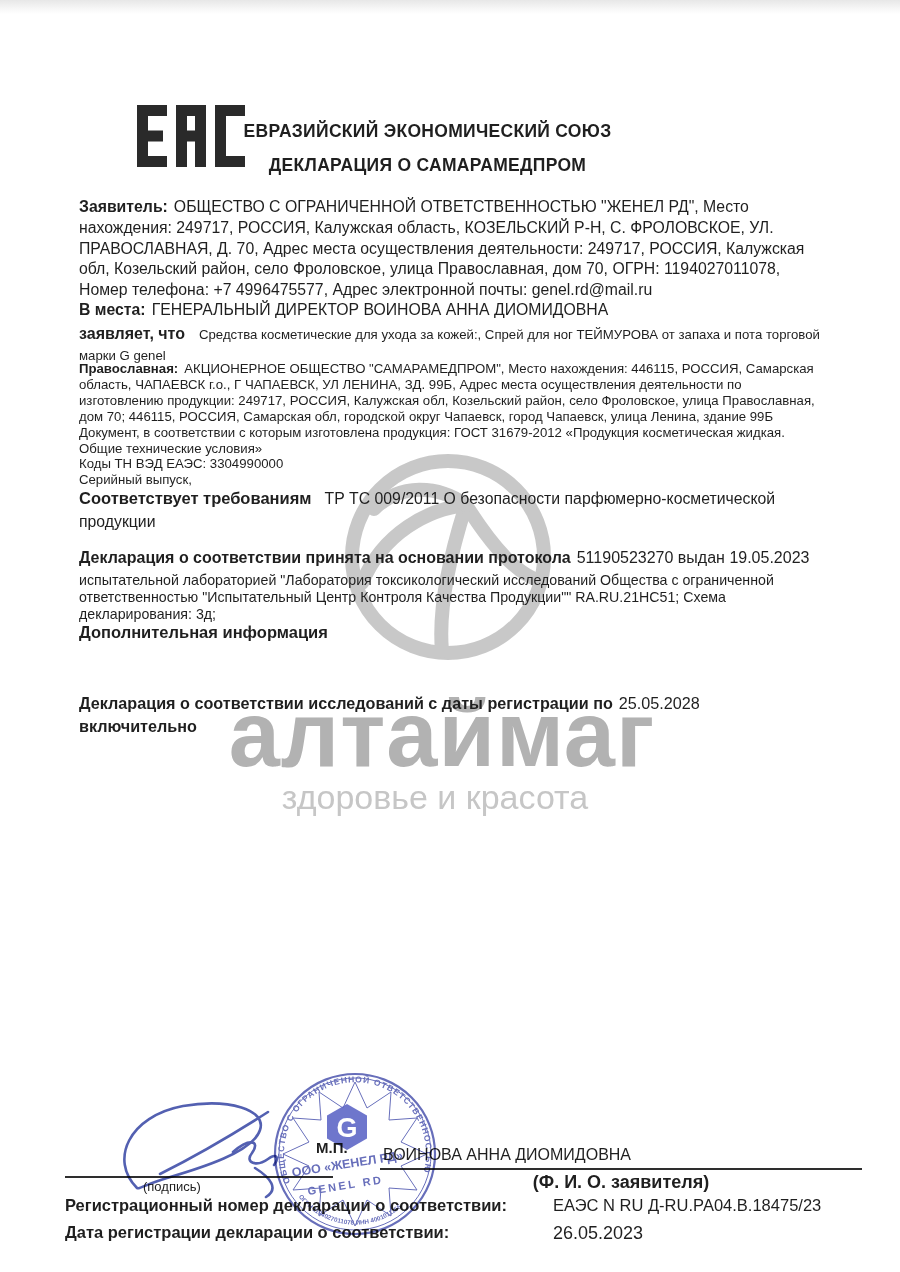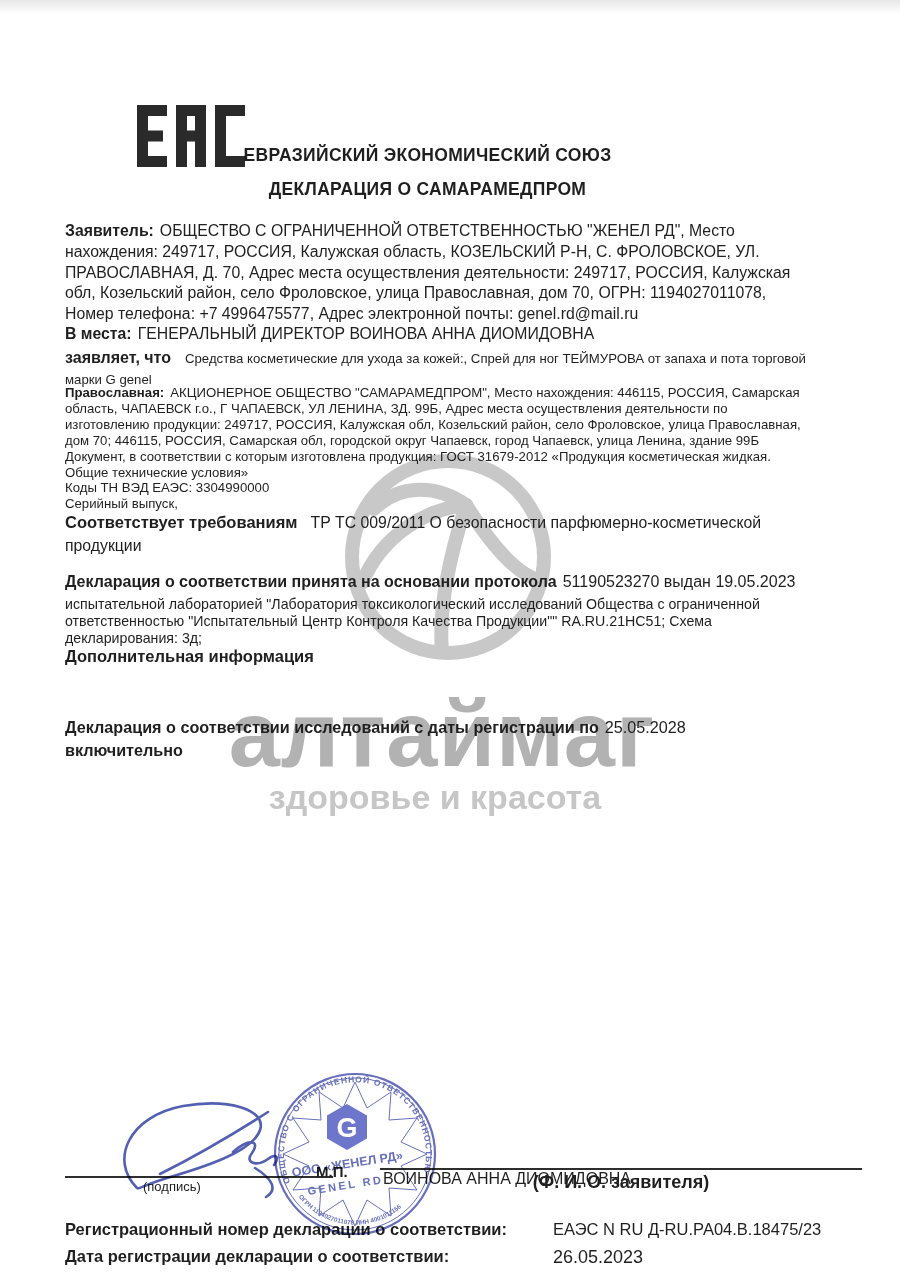--- a/index.html
+++ b/index.html
@@ -1,37 +1,37 @@
 <!DOCTYPE html>
 <html><head>
 <meta charset="utf-8">
 <style>
   html,body{margin:0;padding:0;}
   body{background:#ffffff;font-family:"Liberation Sans",sans-serif;color:#1f1f1f;}
   .page{position:relative;width:900px;height:1272px;background:#ffffff;overflow:hidden;}
   .abs{position:absolute;}
   .b{font-weight:bold;}
   .pre{white-space:pre-line;}
-  .sec{position:absolute;left:65px;width:792px;font-size:15.8px;line-height:20.8px;}
+  .sec{position:absolute;left:79px;width:792px;font-size:15.8px;line-height:20.8px;}
   .small{font-size:13.2px;line-height:15.9px;}
   .lbl{margin-right:6px;}
   .titles{position:absolute;left:135px;width:585px;text-align:center;}
   .t1{font-size:17.5px;letter-spacing:.3px;}
   .t2{font-size:17.5px;letter-spacing:.3px;margin-top:13px;}
   .scanband{position:absolute;left:0;top:0;width:900px;height:14px;
     background:linear-gradient(180deg,#e7e7e7 0%,#f5f5f5 55%,#ffffff 100%);}
   .wm-brand{position:absolute;left:142px;top:688px;width:600px;text-align:center;
     font-size:92px;font-weight:bold;color:#b2b2b2;letter-spacing:1px;z-index:1;line-height:92px;}
   .wm-tag{position:absolute;left:135px;top:778px;width:600px;text-align:center;
-    font-size:34px;font-weight:700;color:#c6c6c6;z-index:1;}
+    font-size:34px;font-weight:400;color:#c6c6c6;z-index:1;}
   .wm-globe{position:absolute;left:338px;top:447px;z-index:1;}
   .ink{mix-blend-mode:multiply;}
   .sigline{position:absolute;background:#2e2e2e;height:1.6px;z-index:2;}
   .cap{position:absolute;font-size:13px;z-index:2;}
-  .z2{z-index:2;margin-top:24px;}
+  .z2{z-index:2;}
   .z3{z-index:3;}
 </style>
 </head>
 <body>
 
 <div class="page">
 
   <div class="scanband"></div>
 
   <svg class="abs" style="left:137px;top:105px;z-index:2" width="108" height="64" viewBox="0 0 108 64">

